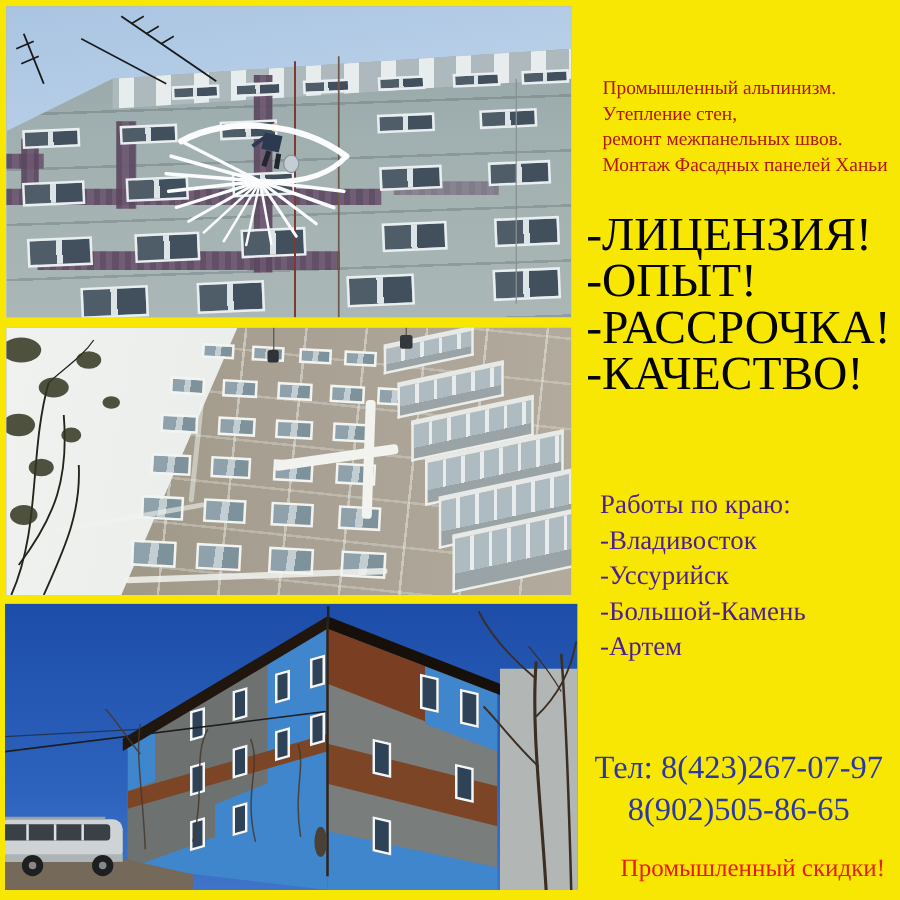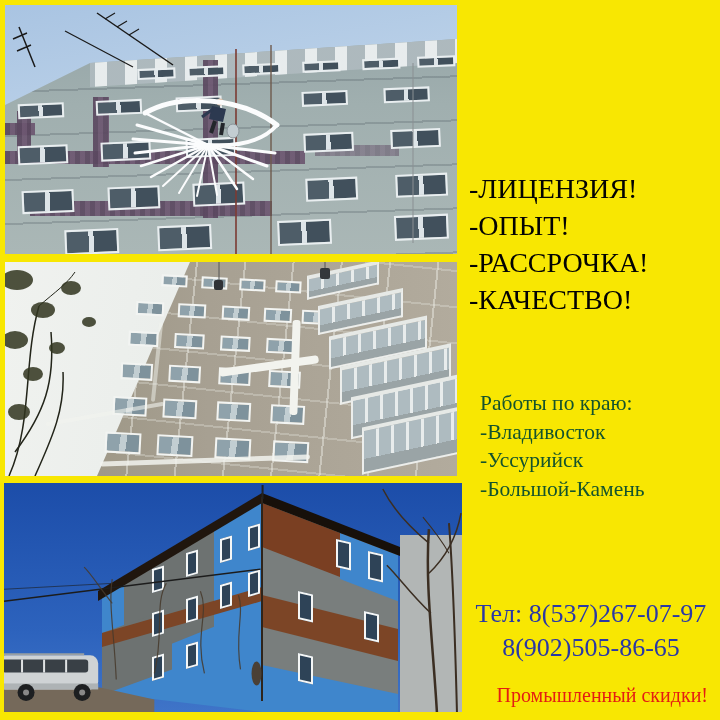--- a/index.html
+++ b/index.html
@@ -45,22 +45,22 @@
   .p3-lface{background:#3f86cc;clip-path:polygon(98px 112px,258px 16px,258px 229px,98px 210px);}
   .p3-rface{background:#797e7d;clip-path:polygon(258px 16px,394px 70px,394px 229px,258px 229px);}
   .p3-roofL{clip-path:polygon(94px 108px,258px 10px,258px 20px,94px 118px);background:#20160e;}
   .p3-roofR{clip-path:polygon(258px 10px,396px 64px,396px 73px,258px 20px);background:#17100a;}
   .fpanel{position:absolute;transform-origin:left top;}
   .win3{position:absolute;box-sizing:border-box;border:2px solid #f4f6f6;background:#2e4357;transform-origin:left top;}
   
   .rcol-title{left:465px;top:10px;width:252px;text-align:center;
       font-family:"DejaVu Serif",serif;font-style:italic;font-size:28px;color:#a01224;letter-spacing:-.5px;}
   .rcol-services{left:482px;top:61px;font-size:15.5px;line-height:20.5px;color:#b01612;}
-  .rcol-adv{left:469px;top:170px;font-size:28px;line-height:37px;color:#030303;}
-  .rcol-regions{left:480px;top:389px;font-size:21.5px;line-height:28.5px;color:#14532d;}
+  .rcol-adv{left:469px;top:170px;font-size:38px;line-height:37px;color:#030303;}
+  .rcol-regions{left:480px;top:389px;font-size:21.5px;line-height:28.5px;color:#4c1d95;}
   .rcol-phones{left:465px;top:597px;width:252px;text-align:center;font-size:26px;line-height:34px;color:#2a38a6;}
   .rcol-discount{right:12px;top:684px;font-size:20px;color:#e41d12;}
 </style>
 </head>
 <body>
 
 <div class="poster">
 
   <div id="photo1" class="photo">
     <div class="layer p1-sky"></div>
@@ -265,34 +265,41 @@
         <rect x="-6" y="200" width="100" height="6" fill="#aeb3b5"></rect>
         <circle cx="22" cy="209" r="8.5" fill="#1d1f21"></circle>
           <circle cx="22" cy="209" r="3" fill="#888"></circle>
         <circle cx="78" cy="209" r="8.5" fill="#1d1f21"></circle>
           <circle cx="78" cy="209" r="3" fill="#888"></circle>
       </g>
     </svg>
   </div>
 
 
+  <div class="abs rcol-services">
+    <div>Промышленный альпинизм.</div>
+    <div>Утепление стен,</div>
+    <div>ремонт межпанельных швов.</div>
+    <div>Монтаж Фасадных панелей Ханьи</div>
+  </div>
 
   <div class="abs rcol-adv">
     <div>-ЛИЦЕНЗИЯ!</div>
     <div>-ОПЫТ!</div>
     <div>-РАССРОЧКА!</div>
     <div>-КАЧЕСТВО!</div>
   </div>
 
   <div class="abs rcol-regions">
     <div>Работы по краю:</div>
     <div>-Владивосток</div>
     <div>-Уссурийск</div>
     <div>-Большой-Камень</div>
+    <div>-Артем</div>
   </div>
 
   <div class="abs rcol-phones">
-    <div>Тел: 8(537)267-07-97</div>
+    <div>Тел: 8(423)267-07-97</div>
     <div>8(902)505-86-65</div>
   </div>
 
   <div class="abs rcol-discount">Промышленный скидки!</div>
 </div>
 
 </body></html>

